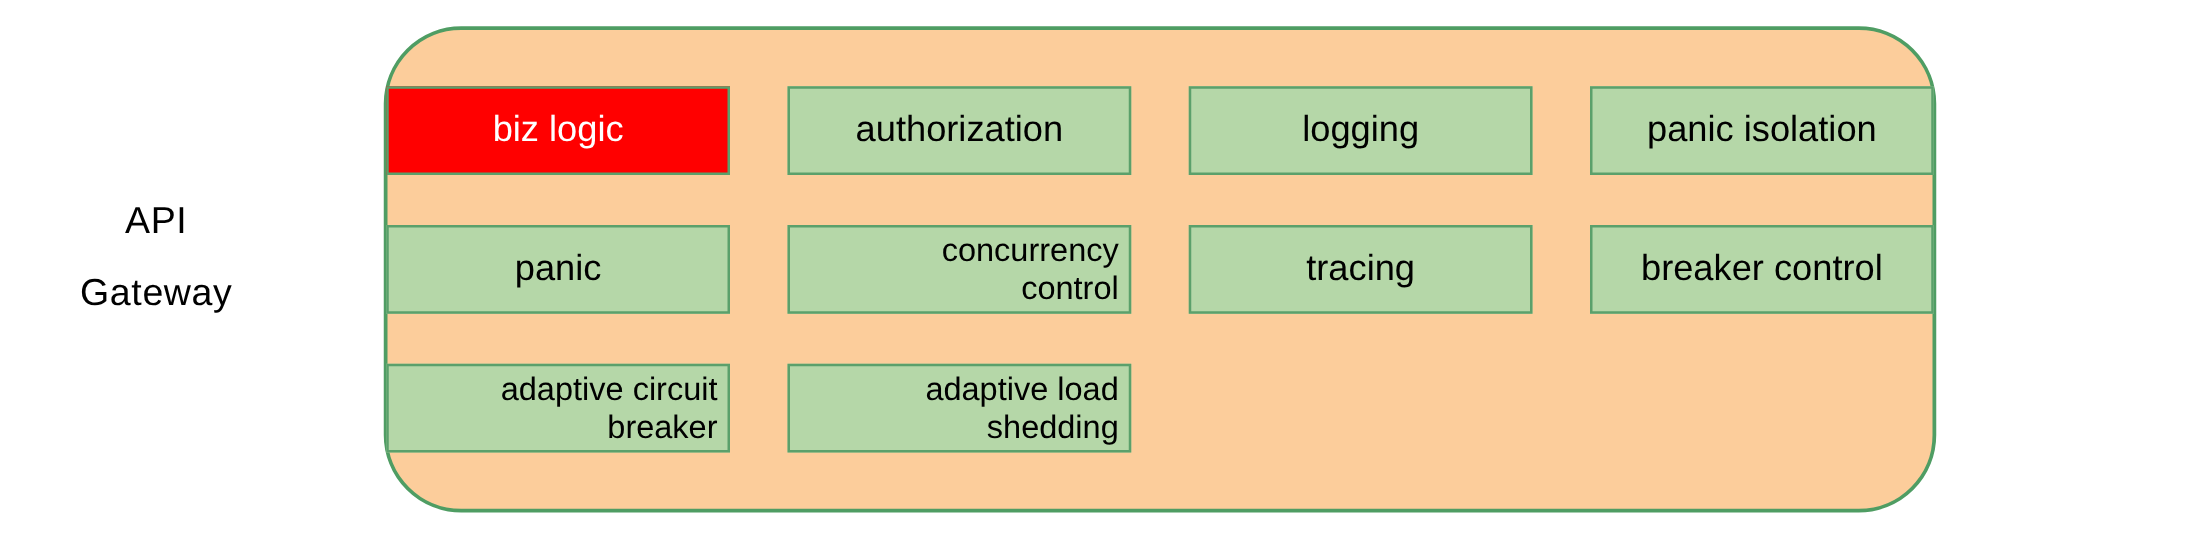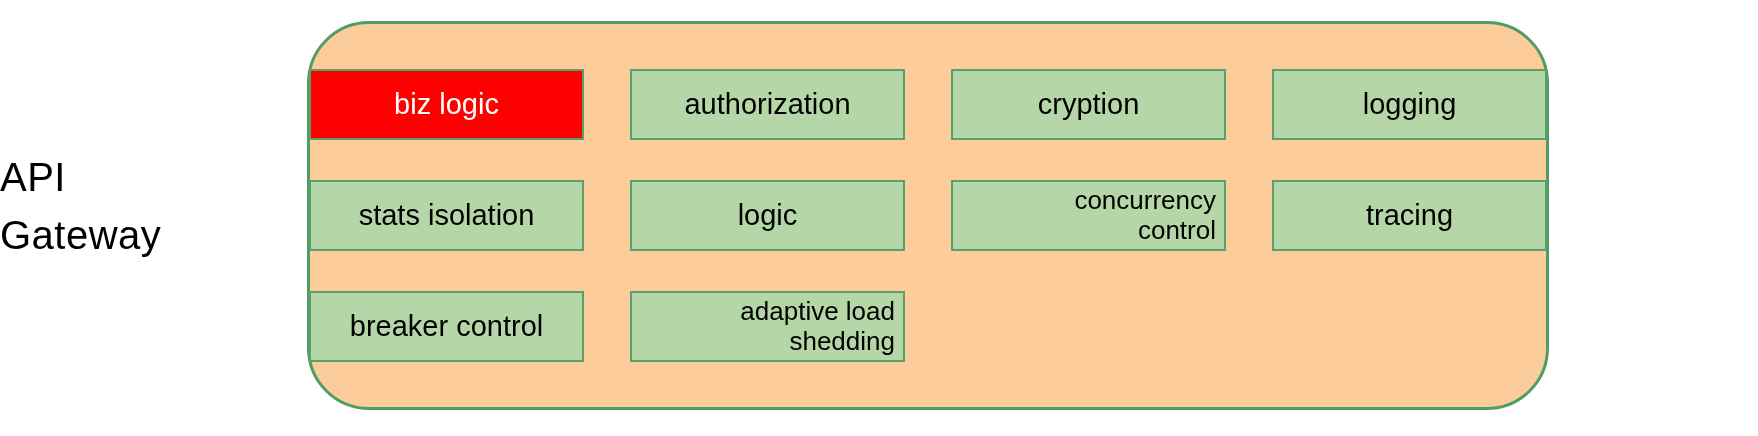--- a/index.html
+++ b/index.html
@@ -13,22 +13,22 @@
     width: 1758px;
     height: 436px;
     background: var(--canvas-bg, #ffffff);
     overflow: hidden;
   }
   .gateway-title {
     position: absolute;
     left: 0;
     top: 148px;
     width: 250px;
-    text-align: left;
-    font-size: 40px;
+    text-align: center;
+    font-size: 30px;
     line-height: 58px;
     color: var(--text, #000000);
     letter-spacing: 0.5px;
   }
   .gateway-container {
     position: absolute;
     left: 307px;
     top: 21px;
     width: 1242px;
     height: 389px;
@@ -75,39 +75,40 @@
     <div>Gateway</div>
   </div>
   <div class="gateway-container" id="feature-grid">
       <div class="feature-box highlight">
         <div>biz logic</div>
       </div>
       <div class="feature-box">
         <div>authorization</div>
       </div>
       <div class="feature-box">
-        <div>cryption</div>
-      </div>
-      <div class="feature-box">
         <div>logging</div>
       </div>
       <div class="feature-box">
-        <div>stats isolation</div>
+        <div>panic isolation</div>
       </div>
       <div class="feature-box">
-        <div>logic</div>
+        <div>panic</div>
       </div>
       <div class="feature-box two-line">
         <div>concurrency</div>
         <div>control</div>
       </div>
       <div class="feature-box">
         <div>tracing</div>
       </div>
       <div class="feature-box">
         <div>breaker control</div>
       </div>
       <div class="feature-box two-line">
+        <div>adaptive circuit</div>
+        <div>breaker</div>
+      </div>
+      <div class="feature-box two-line">
         <div>adaptive load</div>
         <div>shedding</div>
       </div>
     </div>
 </div>
 
 </body></html>

